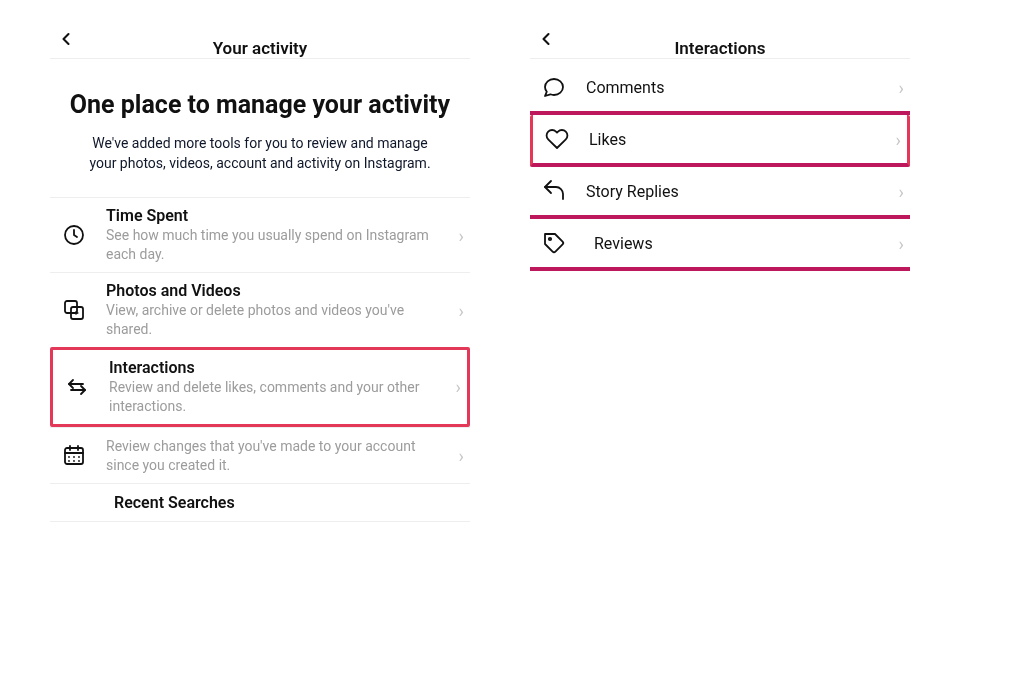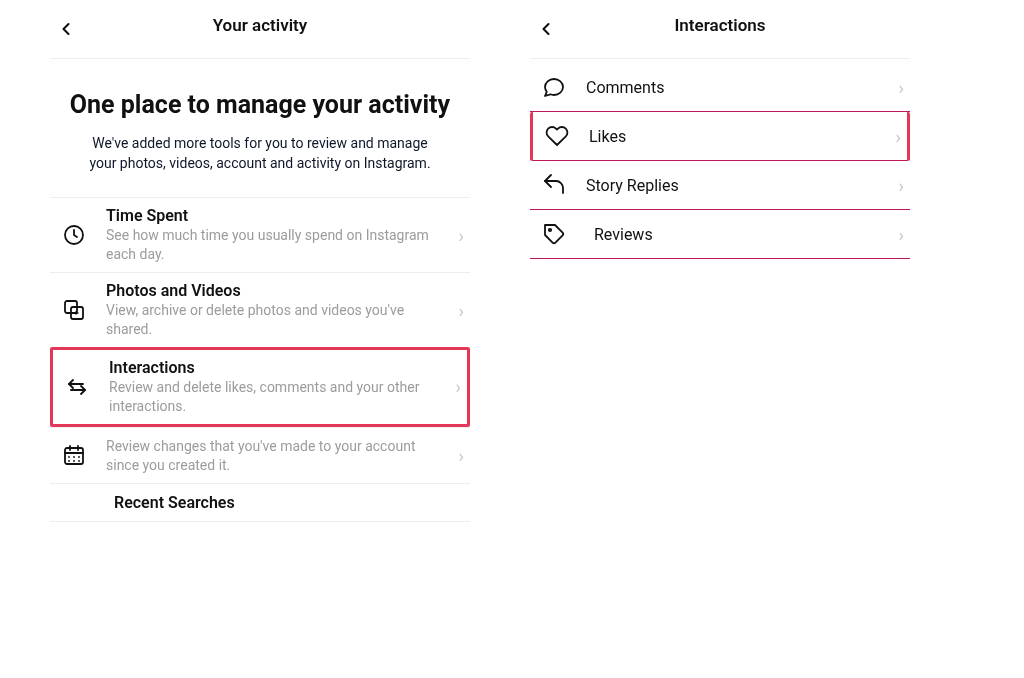--- a/index.html
+++ b/index.html
@@ -9,21 +9,21 @@
     width: 1024px;
     height: 678px;
     display: flex;
     gap: 60px;
     padding: 15px 50px;
   }
   .panel { width: 420px; }
   .panel-right { width: 380px; }
   .header {
     display: flex;
-    align-items: flex-start;
+    align-items: flex-end;
     justify-content: center;
     position: relative;
     height: 44px;
     border-bottom: 1px solid #eee;
   }
   .header .back {
     position: absolute;
     left: 0;
     font-size: 22px;
     cursor: pointer;
@@ -62,21 +62,21 @@
   .row .desc { font-size: 14px; color: #9c9c9c; line-height: 1.35; margin-top: 1px; }
   .row .chev { color: #c8c8c8; font-size: 18px; padding-left: 8px; }
   .row.simple { padding: 12px 6px; }
   .row.simple .title { font-weight: 400; font-size: 16px; }
   .row.no-chevron .chev { visibility: hidden; }
   .highlight-box {
     border: 3px solid #e33857;
     border-radius: 2px;
   }
   .panel-right .list .row:first-child { border-top: none; }
-  .panel-right .list .row { border-top: none; border-bottom: 1px solid #be185d; }
+  .panel-right .list .row { border-top: none; border-bottom: 4px solid #be185d; }
   .panel-right .header { border-bottom: 1px solid #eee; margin-bottom: 4px; }
 </style>
 </head>
 <body>
 
 <div class="panel">
   <div class="header">
     <span class="back">
       <svg viewBox="0 0 24 24" width="20" height="20" fill="none" stroke="#111" stroke-width="2.5" stroke-linecap="round" stroke-linejoin="round">
           <polyline points="15 18 9 12 15 6"></polyline>

